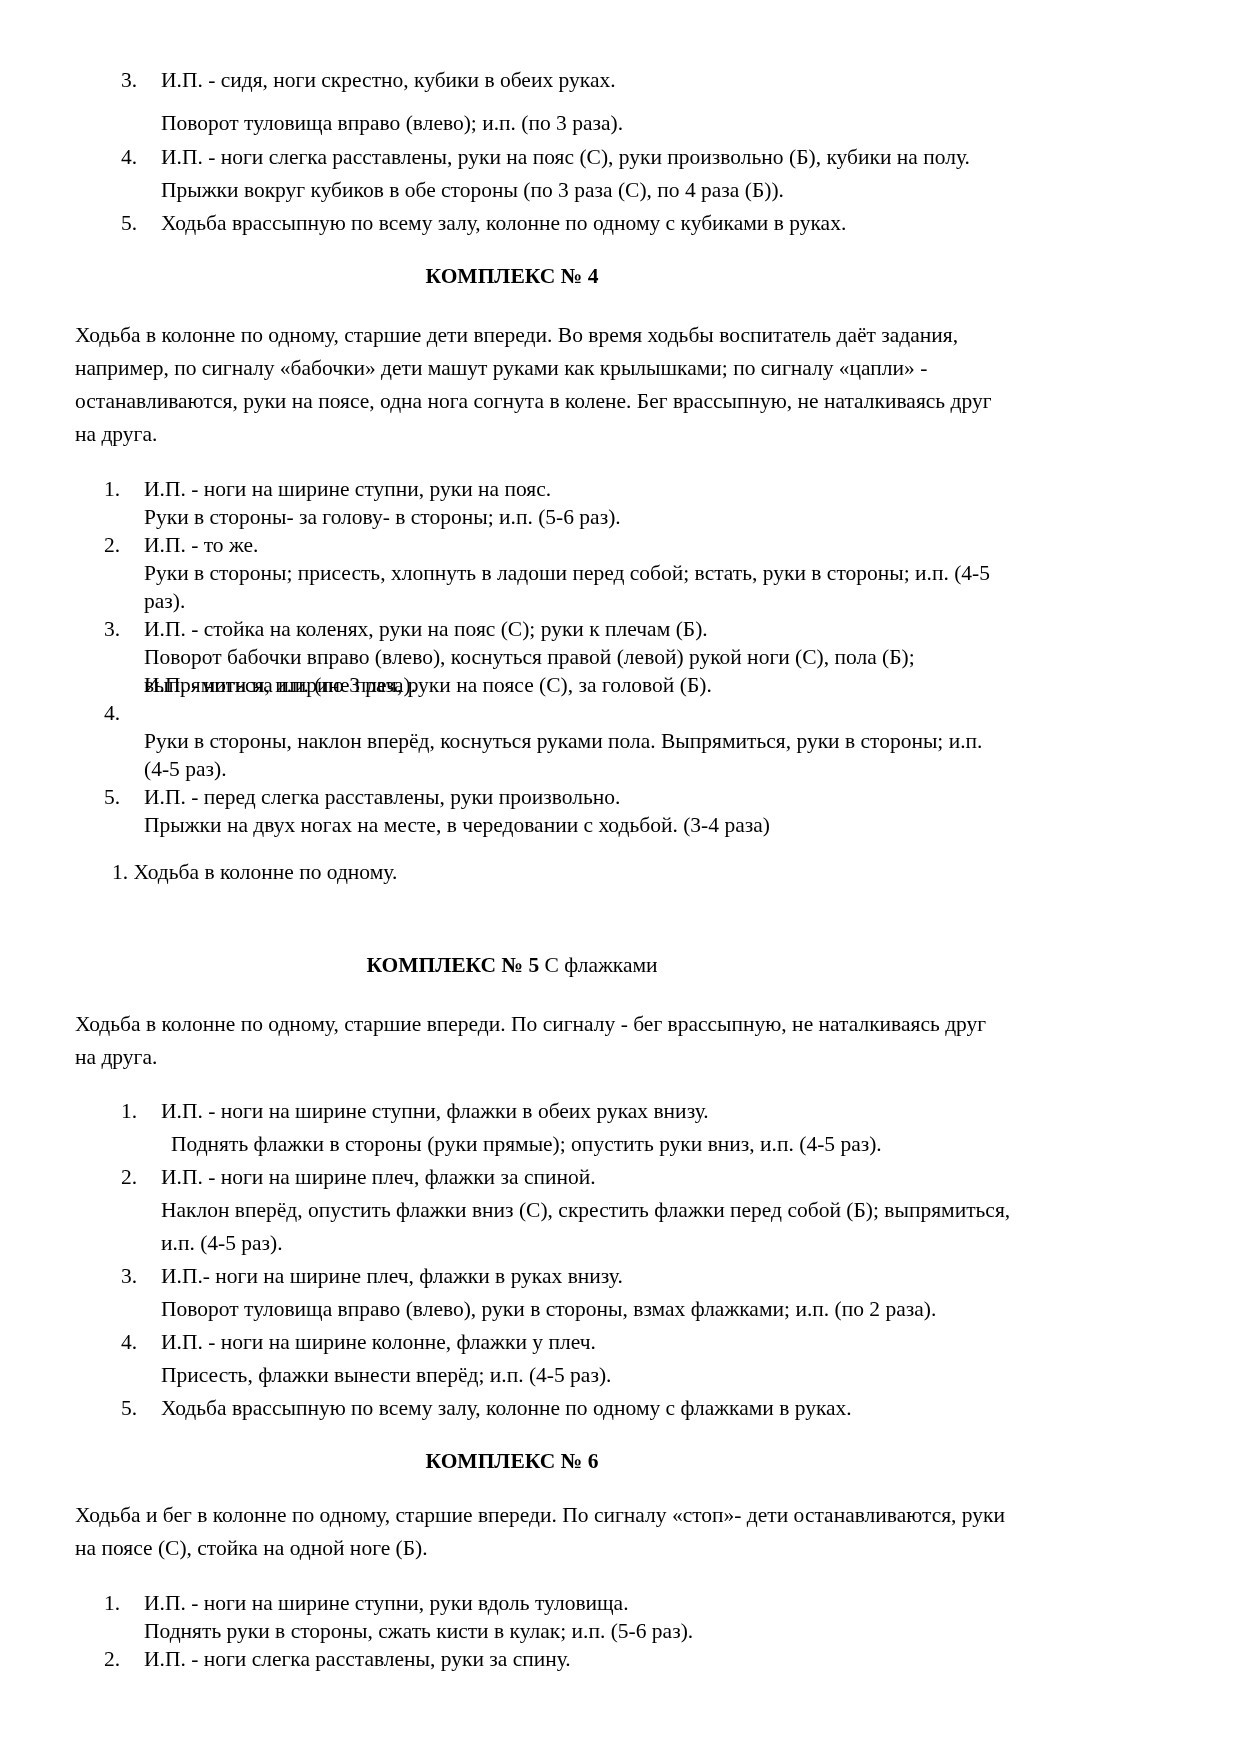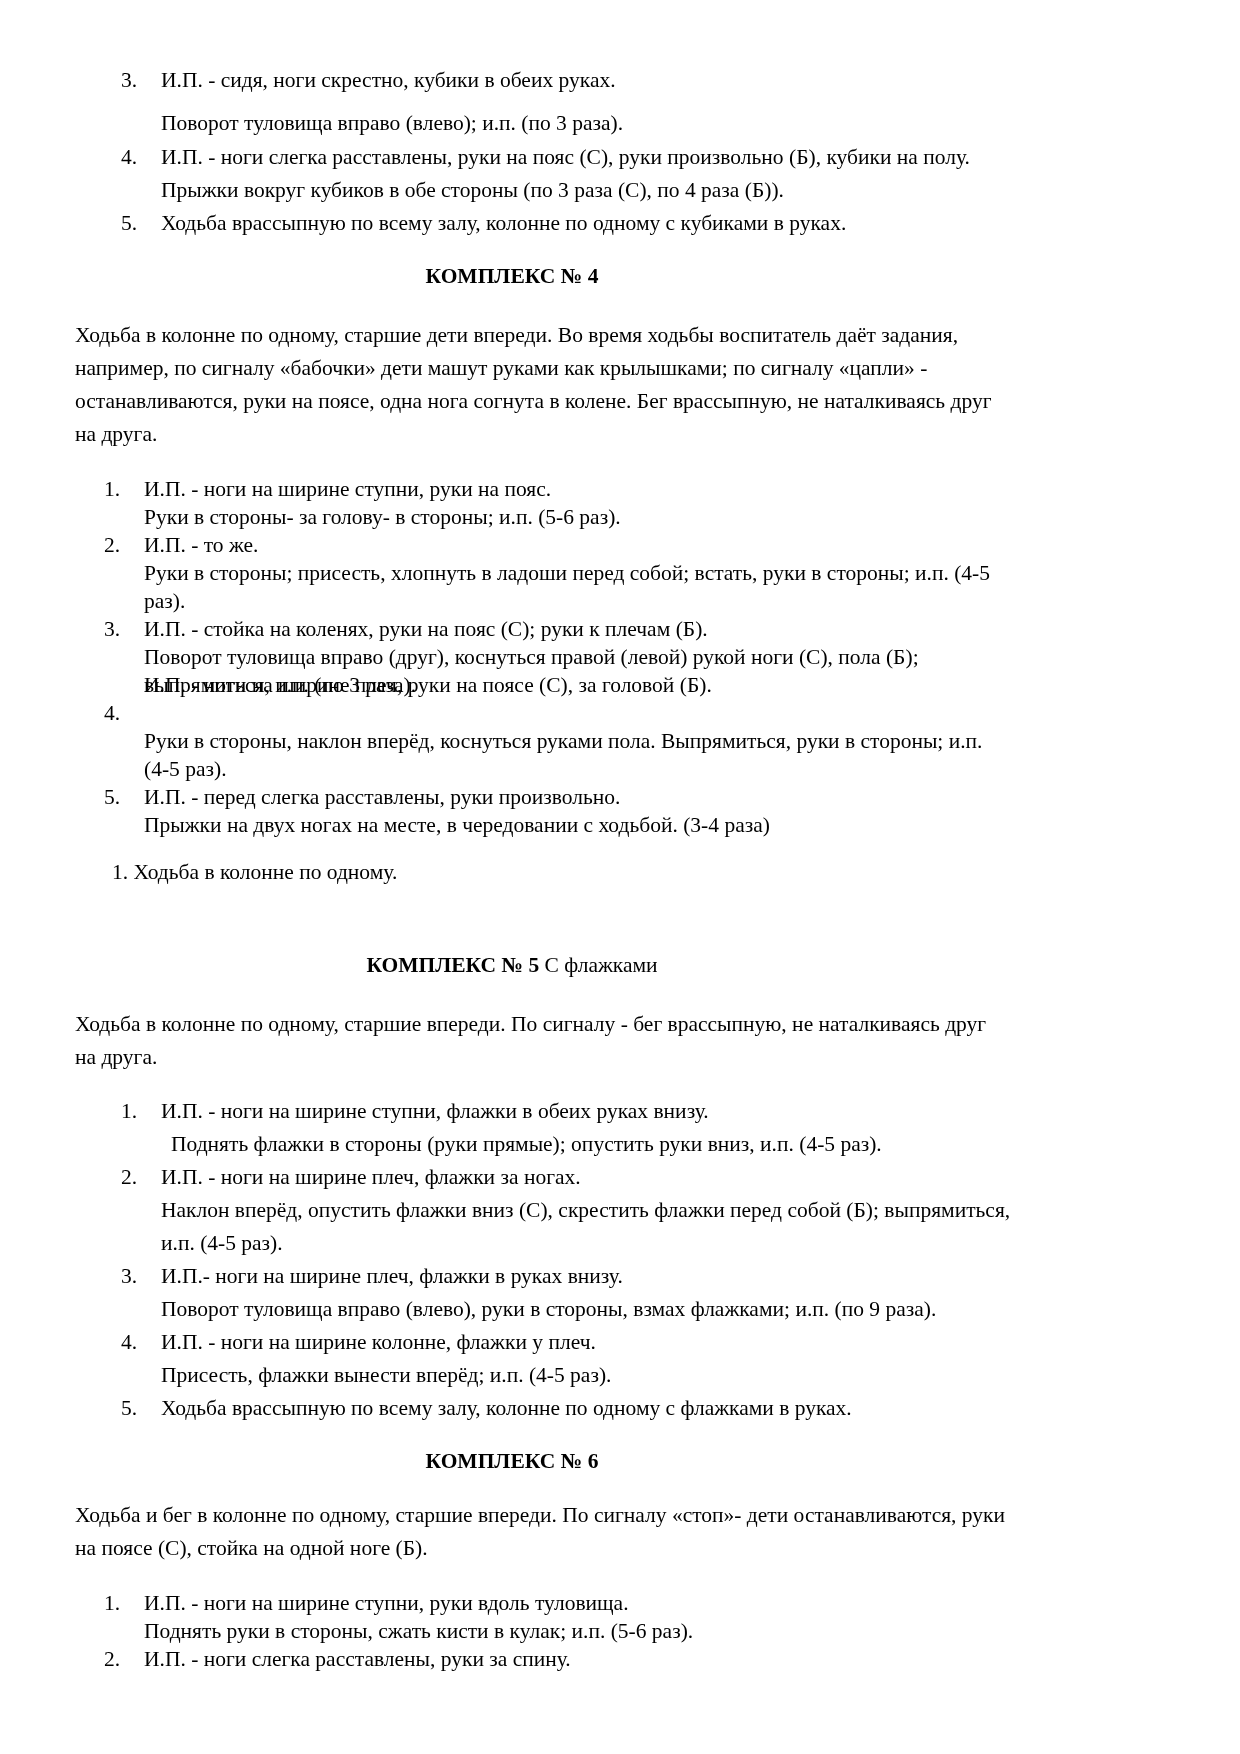--- a/index.html
+++ b/index.html
@@ -38,21 +38,21 @@
   <div>
     <span class="num" style="left:104px;top:476px">1.</span>
     <span class="line" style="left:144px;top:476px">И.П. - ноги на ширине ступни, руки на пояс.</span>
     <span class="line" style="left:144px;top:504px">Руки в стороны- за голову- в стороны; и.п. (5-6 раз).</span>
     <span class="num" style="left:104px;top:532px">2.</span>
     <span class="line" style="left:144px;top:532px">И.П. - то же.</span>
     <span class="line" style="left:144px;top:560px">Руки в стороны; присесть, хлопнуть в ладоши перед собой; встать, руки в стороны; и.п. (4-5</span>
     <span class="line" style="left:144px;top:588px">раз).</span>
     <span class="num" style="left:104px;top:616px">3.</span>
     <span class="line" style="left:144px;top:616px">И.П. - стойка на коленях, руки на пояс (С); руки к плечам (Б).</span>
-    <span class="line" style="left:144px;top:644px">Поворот туловища вправо (друг), коснуться правой (левой) рукой ноги (С), пола (Б);</span>
+    <span class="line" style="left:144px;top:644px">Поворот бабочки вправо (влево), коснуться правой (левой) рукой ноги (С), пола (Б);</span>
     <span class="line" style="left:144px;top:672px">выпрямиться, и.п. (по 3 раза).</span>
     <span class="num" style="left:104px;top:700px">4.</span>
     <span class="line" style="left:144px;top:672px">И.П. - ноги на ширине плеч, руки на поясе (С), за головой (Б).</span>
     <span class="line" style="left:144px;top:728px">Руки в стороны, наклон   вперёд, коснуться руками пола. Выпрямиться, руки в стороны; и.п.</span>
     <span class="line" style="left:144px;top:756px">(4-5 раз).</span>
     <span class="num" style="left:104px;top:784px">5.</span>
     <span class="line" style="left:144px;top:784px">И.П. - перед слегка расставлены, руки произвольно.</span>
     <span class="line" style="left:144px;top:812px"> Прыжки на двух ногах на месте, в чередовании с ходьбой. (3-4 раза)</span>
     <span class="line" style="left:112px;top:859px">1. Ходьба в колонне по одному.</span>
   </div>
@@ -62,26 +62,26 @@
   </div>
   <div>
     <span class="line" style="left:75px;top:1011px">Ходьба в колонне по одному, старшие впереди. По сигналу - бег врассыпную, не наталкиваясь друг</span>
     <span class="line" style="left:75px;top:1044px">на друга.</span>
   </div>
   <div>
     <span class="num" style="left:121px;top:1098px">1.</span>
     <span class="line" style="left:161px;top:1098px">И.П. - ноги на ширине ступни, флажки в обеих руках внизу.</span>
     <span class="line" style="left:171px;top:1131px"> Поднять флажки в стороны (руки прямые); опустить руки вниз, и.п. (4-5 раз).</span>
     <span class="num" style="left:121px;top:1164px">2.</span>
-    <span class="line" style="left:161px;top:1164px">И.П. - ноги на ширине плеч, флажки за ногах.</span>
+    <span class="line" style="left:161px;top:1164px">И.П. - ноги на ширине плеч, флажки за спиной.</span>
     <span class="line" style="left:161px;top:1197px">Наклон вперёд, опустить флажки вниз (С), скрестить флажки перед собой (Б); выпрямиться,</span>
     <span class="line" style="left:161px;top:1230px">и.п. (4-5 раз).</span>
     <span class="num" style="left:121px;top:1263px">3.</span>
     <span class="line" style="left:161px;top:1263px">И.П.- ноги на ширине плеч, флажки в руках внизу.</span>
-    <span class="line" style="left:161px;top:1296px">Поворот туловища вправо (влево), руки в стороны, взмах флажками; и.п. (по 9 раза).</span>
+    <span class="line" style="left:161px;top:1296px">Поворот туловища вправо (влево), руки в стороны, взмах флажками; и.п. (по 2 раза).</span>
     <span class="num" style="left:121px;top:1329px">4.</span>
     <span class="line" style="left:161px;top:1329px">И.П. - ноги на ширине колонне, флажки у плеч.</span>
     <span class="line" style="left:161px;top:1362px">Присесть, флажки вынести вперёд; и.п. (4-5 раз).</span>
     <span class="num" style="left:121px;top:1395px">5.</span>
     <span class="line" style="left:161px;top:1395px">Ходьба врассыпную по всему залу, колонне по одному с флажками в руках.</span>
   </div>
 
   <div class="heading" style="top:1448px">
     <b>КОМПЛЕКС № 6</b>
   </div>

